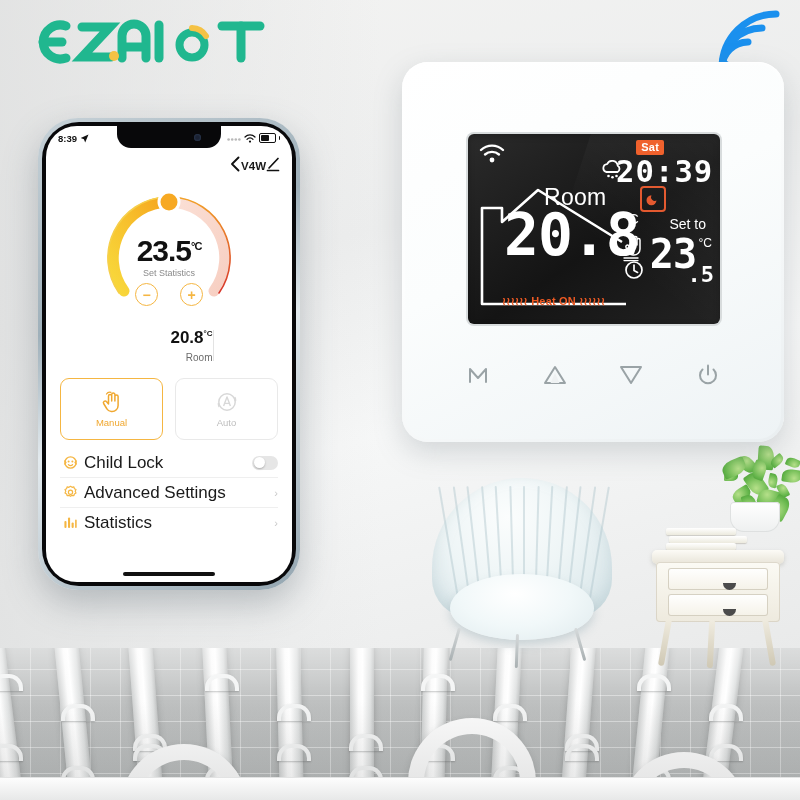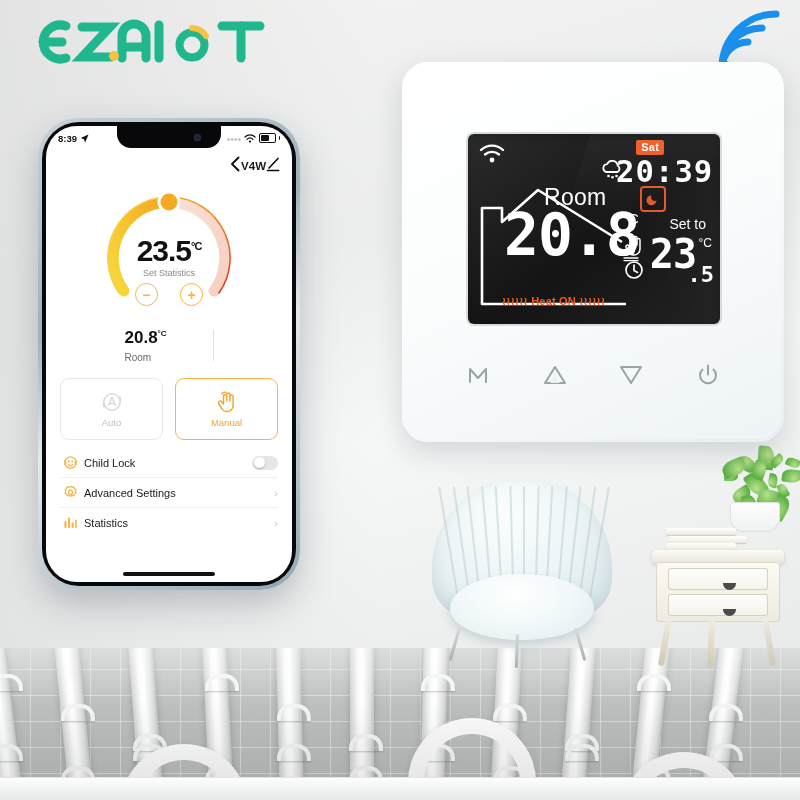--- a/index.html
+++ b/index.html
@@ -143,40 +143,40 @@
   .dial{position:absolute;left:50%;transform:translateX(-50%);top:62px;width:172px;height:130px;text-decoration:underline;}
   .set-temp-txt{position:absolute;left:0;right:0;top:46px;text-align:center;font-size:30px;
     font-weight:bold;color:#111;letter-spacing:-1px;}
   .set-temp-unit{font-size:11px;vertical-align:super;font-weight:bold;}
   .set-temp-sub{position:absolute;left:0;right:0;top:80px;text-align:center;font-size:9px;color:#8a8a8a;}
   .pm-row{position:absolute;left:0;right:0;top:95px;display:flex;justify-content:center;gap:22px;}
   .pm{width:21px;height:21px;border-radius:50%;border:1.6px solid #f5b642;display:flex;
     align-items:center;justify-content:center;color:#f5b642;font-size:14px;line-height:1;font-weight:bold;}
 
   .readouts{position:absolute;left:0;right:0;top:202px;display:flex;justify-content:center;align-items:stretch;}
-  .ro{flex:0 0 88px;text-align:left;}
+  .ro{flex:0 0 88px;text-align:right;}
   .ro-v{font-size:17px;font-weight:bold;color:#111;}
   .ro-v sup{font-size:8px;}
   .ro-l{font-size:10px;color:#6b6b6b;margin-top:4px;}
   .ro-div{width:1px;background:#e3e3e3;margin:2px 0;}
 
   .modes{position:absolute;left:14px;right:14px;top:252px;display:flex;gap:12px;}
   .mode{flex:1;height:60px;border-radius:9px;display:flex;flex-direction:column;
     align-items:center;justify-content:center;gap:3px;}
   .mode.off{border:1px solid #e9e9e9;}
   .mode.on{border:1.4px solid #f5b642;}
   .mode-l{font-size:9.5px;}
   .mode.off .mode-l{color:#bdbdbd;}
   .mode.on .mode-l{color:#f0a830;}
 
   .list{position:absolute;left:14px;right:14px;top:322px;}
   .lrow{height:29px;display:flex;align-items:center;border-bottom:1px solid #efefef;}
   .lrow:last-child{border-bottom:none;}
   .lico{width:20px;display:flex;align-items:center;justify-content:center;}
-  .ltxt{flex:1;font-size:11px;color:#1a1a1a;margin-left:4px;}
+  .ltxt{flex:1;font-size:17px;color:#1a1a1a;margin-left:4px;}
   .chev{color:#c9c9c9;font-size:11px;}
   .toggle{width:26px;height:14px;border-radius:8px;background:#e6e6e6;position:relative;}
   .toggle:after{content:"";position:absolute;left:1.5px;top:1.5px;width:11px;height:11px;border-radius:50%;
     background:#fff;box-shadow:0 1px 2px rgba(0,0,0,.25);}
   .offbtn{position:absolute;left:14px;right:14px;bottom:22px;height:24px;border-radius:13px;
     border:1px solid #f3c579;display:flex;align-items:center;justify-content:center;
     color:#f0a830;font-size:12px;font-weight:bold;letter-spacing:.5px;}
   .homebar{position:absolute;left:50%;transform:translateX(-50%);bottom:6px;width:92px;height:4px;
     border-radius:3px;background:#111;}
 </style>
@@ -519,36 +519,36 @@
         <div class="ro">
           <div class="ro-v">
             <span>20.8</span><sup>°C</sup>
           </div>
           <div class="ro-l">Room</div>
         </div>
         <div class="ro-div"></div>
       </div>
 
       <div class="modes">
+        <div class="mode on">
+          <svg width="24" height="24" viewBox="0 0 24 24" aria-hidden="true">
+            <path d="M8.5 14 V6 a1.6 1.6 0 0 1 3.2 0 v5 V4.6 a1.6 1.6 0 0 1 3.2 0 V11 V6.6 a1.6 1.6 0 0 1 3.2 0 V15.5 a6 6 0 0 1-6 6 h-.8 a5 5 0 0 1-4.3-2.5 L3.6 13.5 a1.7 1.7 0 0 1 2.8-1.9 Z" fill="none" stroke="#f0a830" stroke-width="1.5" stroke-linejoin="round"></path>
+            <path d="M6.5 4 a4 4 0 0 1 4.4-1.6" fill="none" stroke="#f0a830" stroke-width="1.3" stroke-linecap="round"></path>
+          </svg>
+          <div class="mode-l">Manual</div>
+        </div>
         <div class="mode off">
           <svg width="26" height="24" viewBox="0 0 26 24" aria-hidden="true">
             <circle cx="13" cy="12" r="8.2" fill="none" stroke="#d8d8d8" stroke-width="1.5"></circle>
             <path d="M9.6 16 L13 7 l3.4 9" fill="none" stroke="#d8d8d8" stroke-width="1.4" stroke-linejoin="round"></path>
             <path d="M10.8 13.4 h4.4" stroke="#d8d8d8" stroke-width="1.3"></path>
             <path d="M21 7.5 a8.6 8.6 0 0 1 .6 3" fill="none" stroke="#d8d8d8" stroke-width="1.5" stroke-linecap="round"></path>
             <path d="M5 16.5 a8.6 8.6 0 0 1-.6-3" fill="none" stroke="#d8d8d8" stroke-width="1.5" stroke-linecap="round"></path>
           </svg>
           <div class="mode-l">Auto</div>
-        </div>
-        <div class="mode on">
-          <svg width="24" height="24" viewBox="0 0 24 24" aria-hidden="true">
-            <path d="M8.5 14 V6 a1.6 1.6 0 0 1 3.2 0 v5 V4.6 a1.6 1.6 0 0 1 3.2 0 V11 V6.6 a1.6 1.6 0 0 1 3.2 0 V15.5 a6 6 0 0 1-6 6 h-.8 a5 5 0 0 1-4.3-2.5 L3.6 13.5 a1.7 1.7 0 0 1 2.8-1.9 Z" fill="none" stroke="#f0a830" stroke-width="1.5" stroke-linejoin="round"></path>
-            <path d="M6.5 4 a4 4 0 0 1 4.4-1.6" fill="none" stroke="#f0a830" stroke-width="1.3" stroke-linecap="round"></path>
-          </svg>
-          <div class="mode-l">Manual</div>
         </div>
       </div>
 
       <div class="list">
         <div class="lrow">
           <div class="lico">
             <svg width="15" height="15" viewBox="0 0 15 15" aria-hidden="true">
               <circle cx="7.5" cy="7.5" r="5.6" fill="none" stroke="#f5b642" stroke-width="1.4"></circle>
               <circle cx="5.6" cy="6.6" r="1" fill="#f5b642"></circle>
               <circle cx="9.4" cy="6.6" r="1" fill="#f5b642"></circle>

